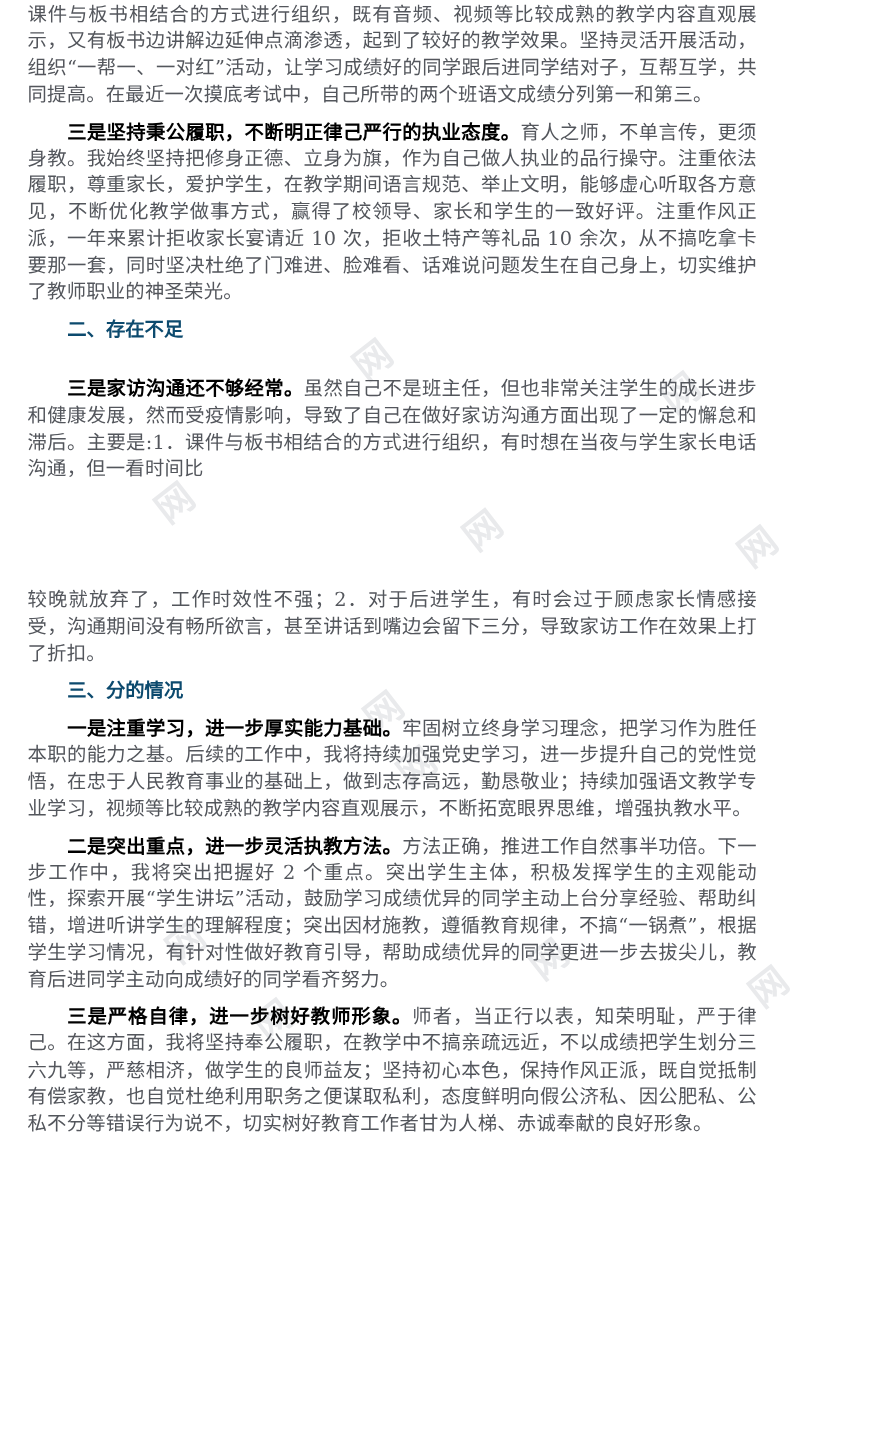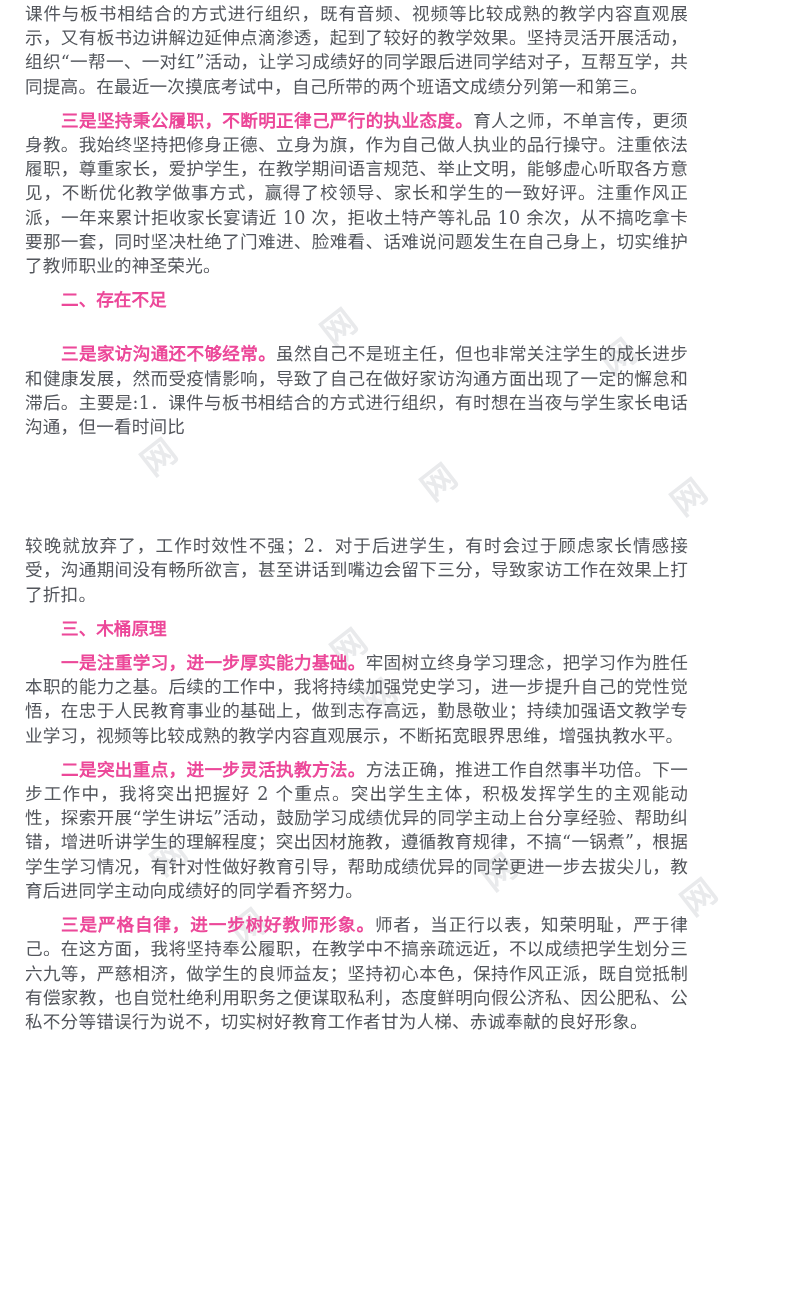--- a/index.html
+++ b/index.html
@@ -53,25 +53,25 @@
     text-justify: inter-ideograph;
     letter-spacing: 0.2px;
     font-family: "DejaVu Serif", "Liberation Serif", serif;
     text-indent: 0;
   }
   .blk.indent {
     text-indent: 2.05em;
   }
   .blk .lead {
     font-weight: 700;
-    color: #ec4899;
+    color: #000000;
   }
   .heading {
     margin: 0;
-    color: #ec4899;
+    color: #0c4a6e;
     font-size: 17.6px;
     line-height: 24.2px;
     font-weight: 700;
     text-indent: 2.05em;
     font-family: "DejaVu Serif", "Liberation Serif", serif;
   }
   .gap-md { height: 10px; }
   .page-break { height: 95px; }
   .top-pad { height: 2px; }
 </style>
@@ -127,21 +127,21 @@
 
     <div class="page-break"></div>
 
     <p class="blk">
       <span>较晚就放弃了，工作时效性不强；2．对于后进学生，有时会过于顾虑家长情感接受，沟通期间没有畅所欲言，甚至讲话到嘴边会留下三分，导致家访工作在效果上打了折扣。</span>
     </p>
 
     <div class="gap-md"></div>
 
     <p class="heading">
-      <span>三、木桶原理</span>
+      <span>三、分的情况</span>
     </p>
 
     <div class="gap-md"></div>
 
     <p class="blk indent">
       <span class="lead">一是注重学习，进一步厚实能力基础。</span><span>牢固树立终身学习理念，把学习作为胜任本职的能力之基。后续的工作中，我将持续加强党史学习，进一步提升自己的党性觉悟，在忠于人民教育事业的基础上，做到志存高远，勤恳敬业；持续加强语文教学专业学习，视频等比较成熟的教学内容直观展示，不断拓宽眼界思维，增强执教水平。</span>
     </p>
 
     <div class="gap-md"></div>
 

